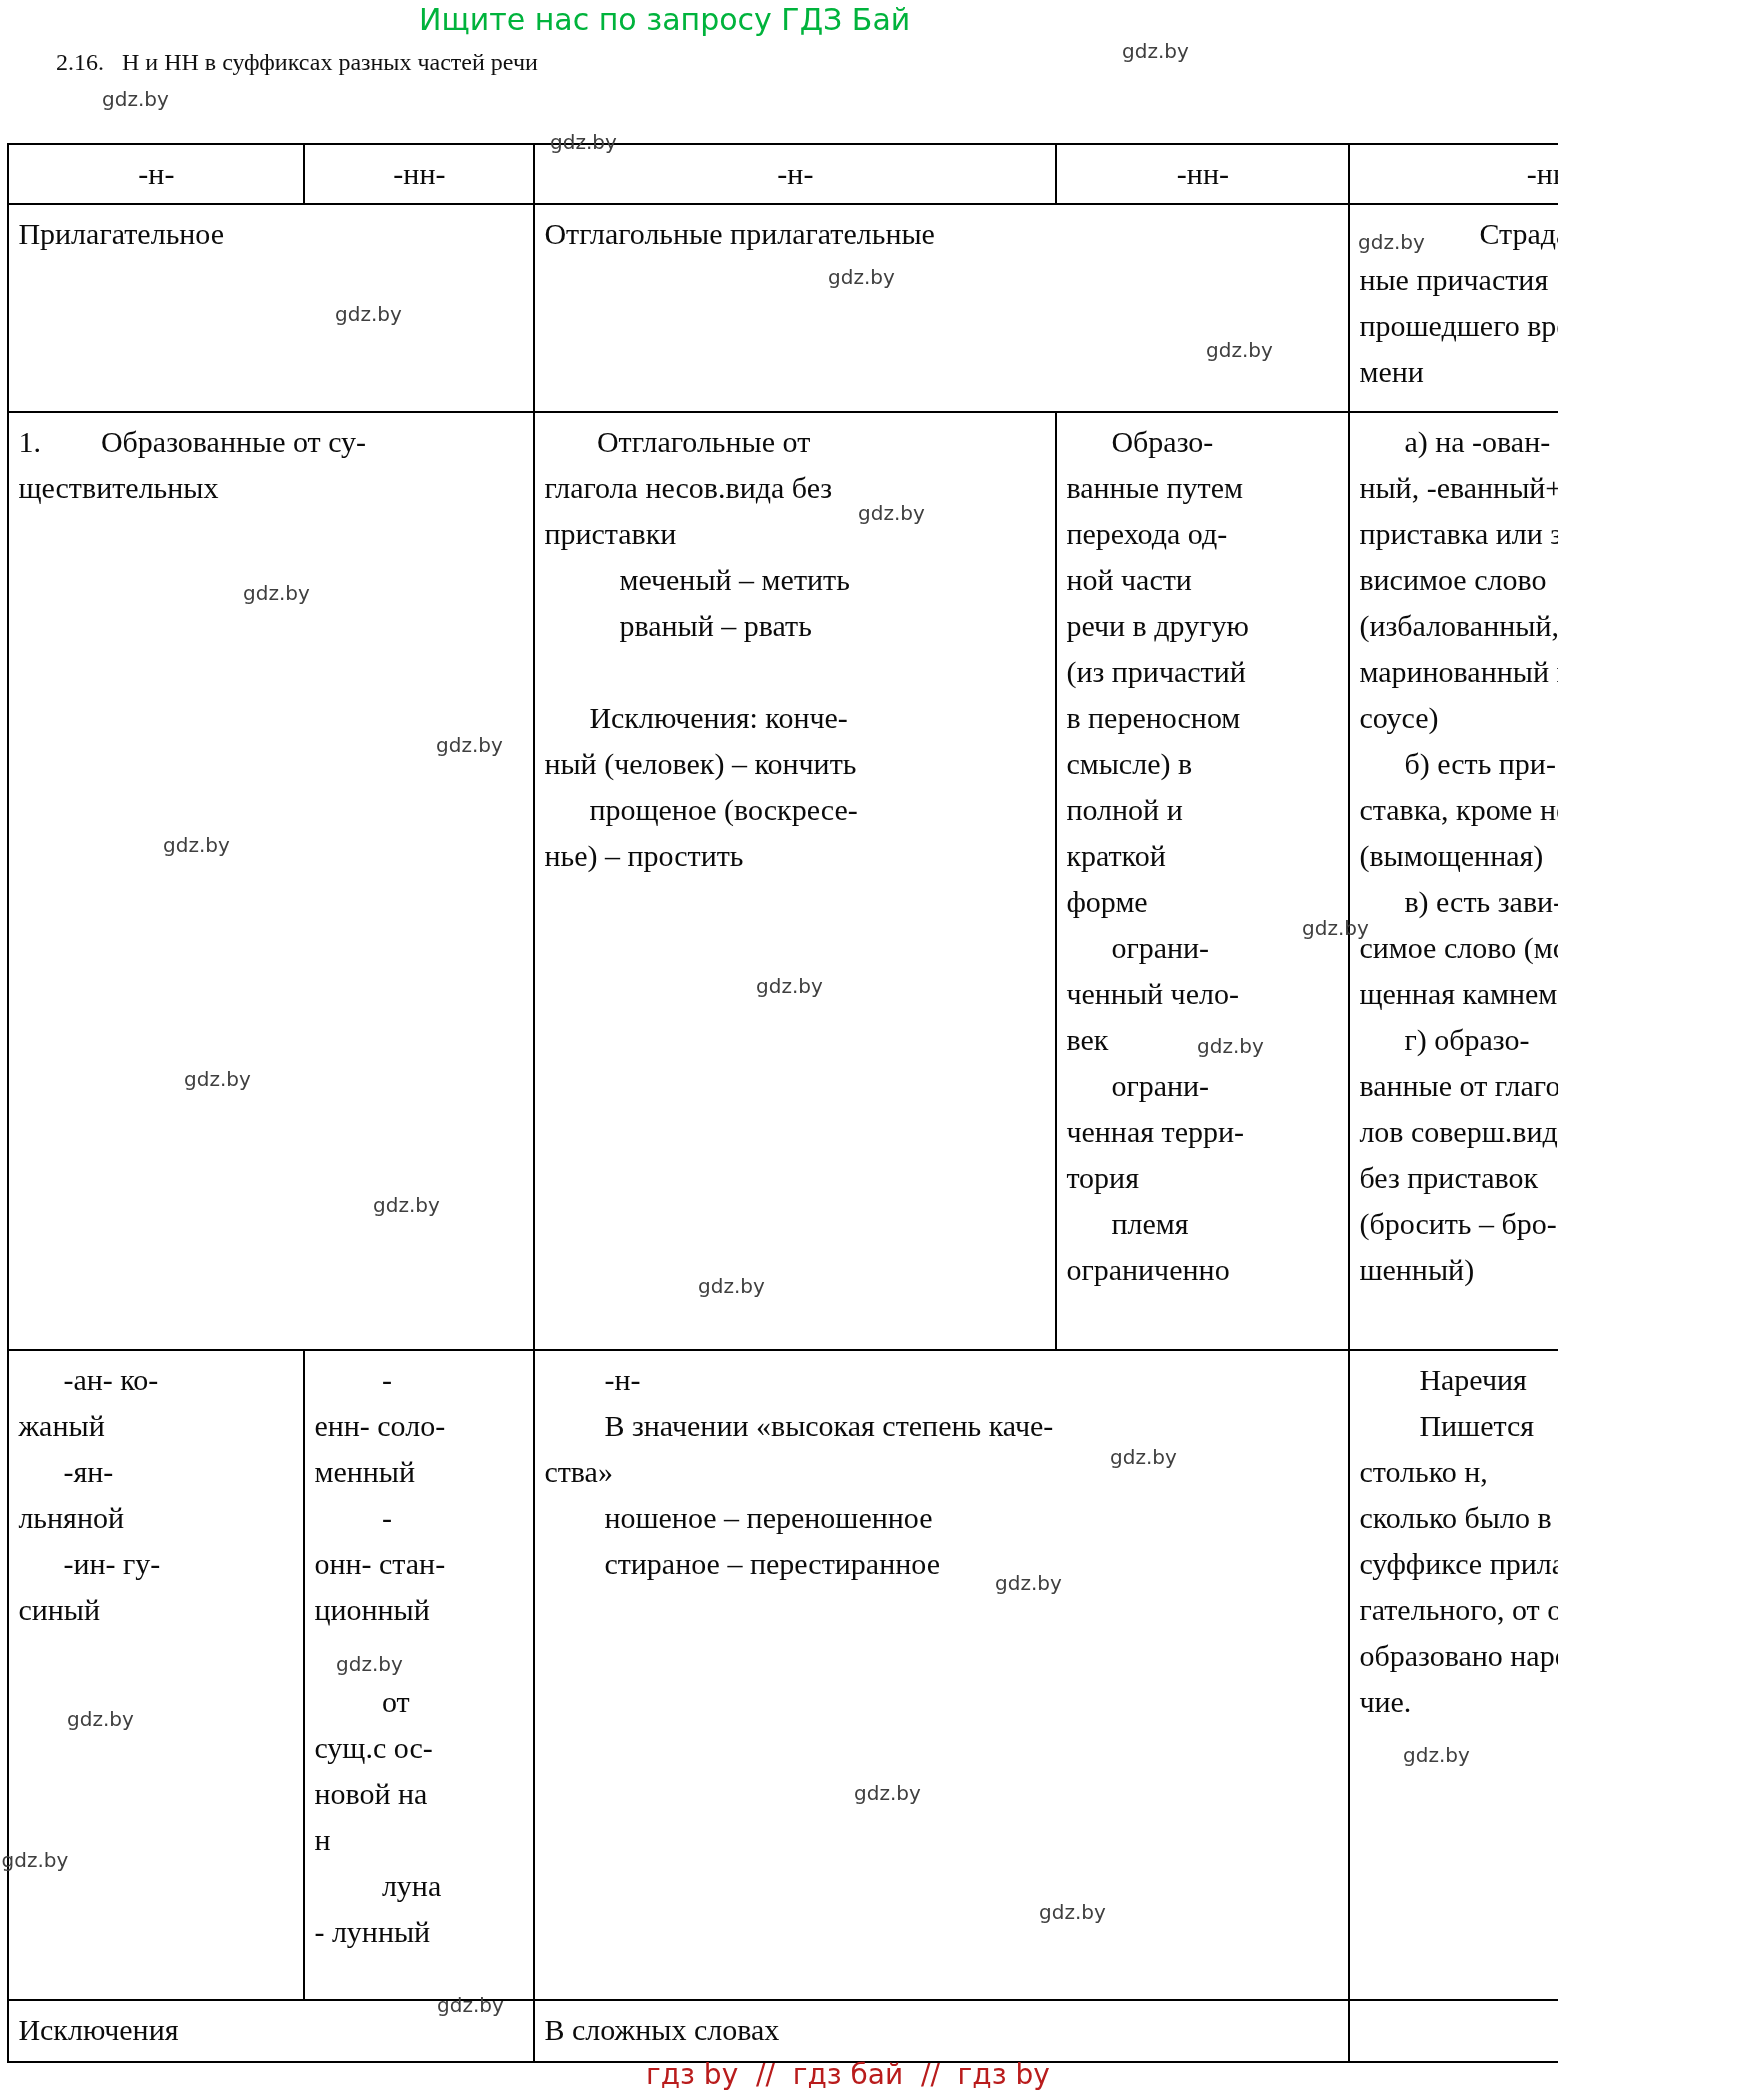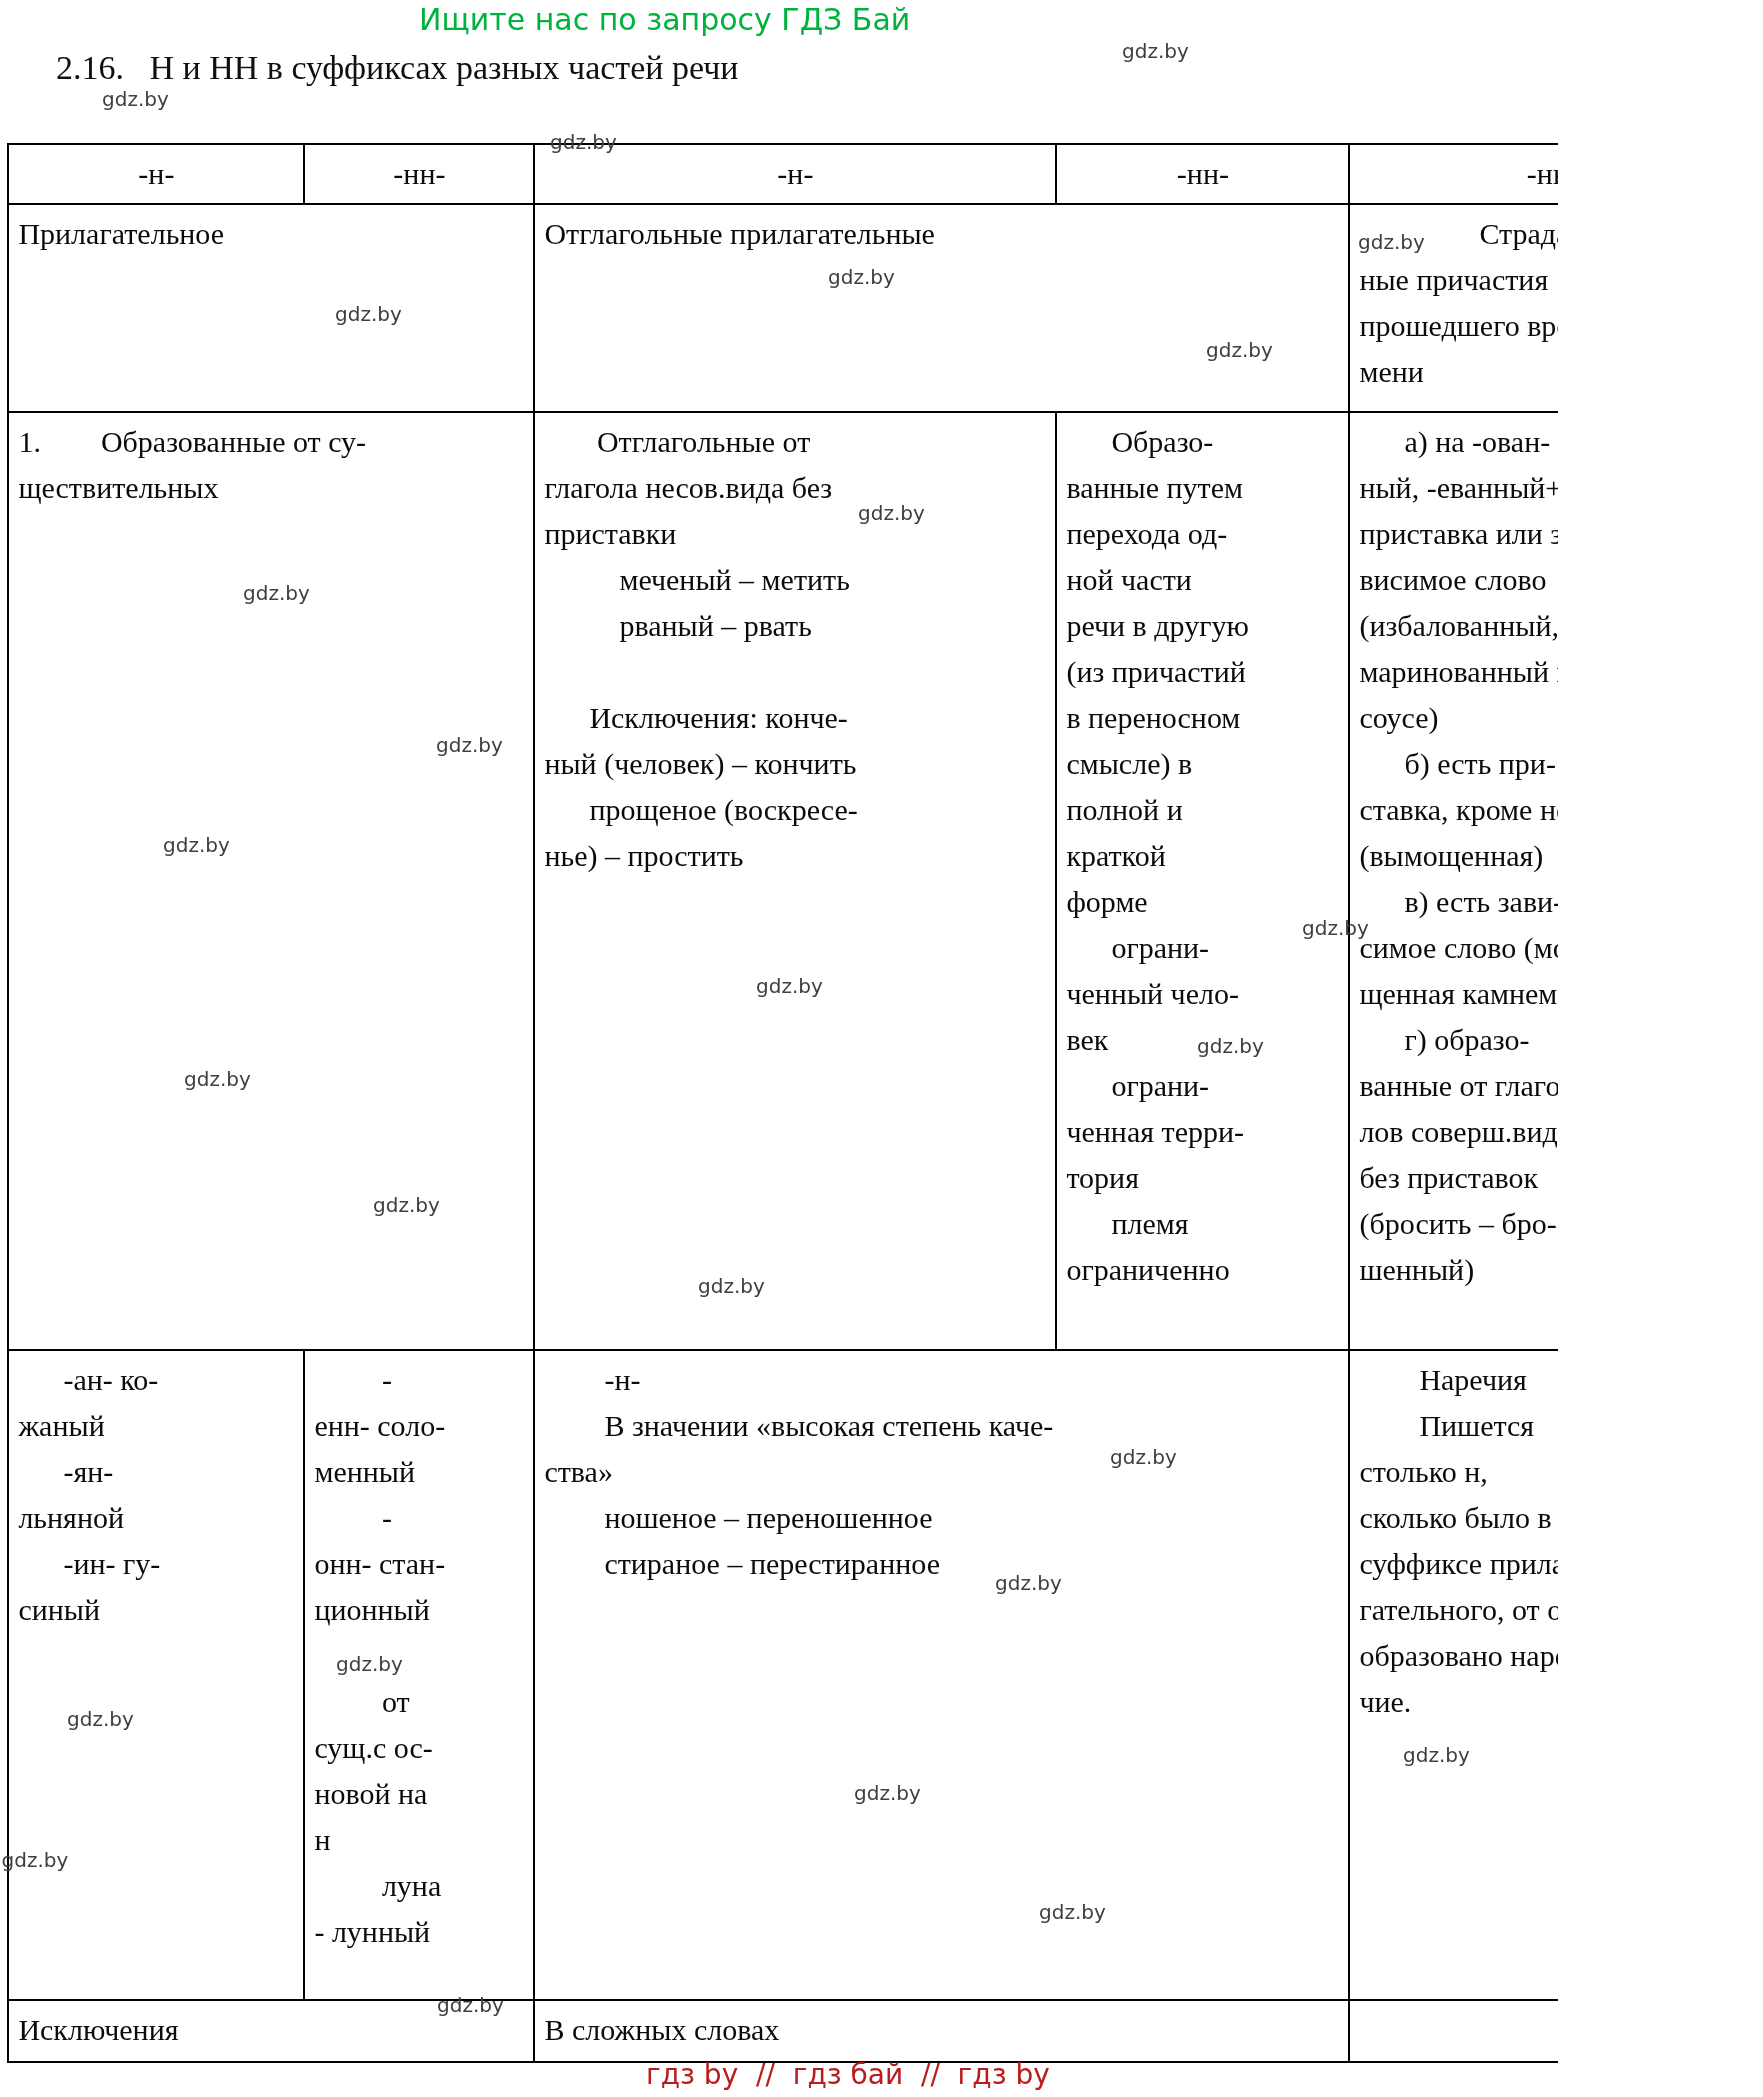--- a/index.html
+++ b/index.html
@@ -7,21 +7,21 @@
   .page {
     position:relative; width:1558px; height:2097px; background:#ffffff;
     font-family:"Liberation Serif","DejaVu Serif",serif; color:#000000; overflow:hidden;
   }
   .banner-top {
     position:absolute; top:1.5px; left:419px; white-space:pre;
     font-family:"DejaVu Sans","Liberation Sans",sans-serif; font-size:30px; color:#00b33c;
   }
   .page-title {
     position:absolute; top:49px; left:56px; white-space:pre;
-    font-size:34px; color:#101010;
+    font-size:24px; color:#101010;
   }
   table.grammar {
     position:absolute; left:7.4px; top:143px; width:1748px;
     border-collapse:collapse; table-layout:fixed;
   }
   table.grammar td {
     border:2.2px solid #000000; vertical-align:top; padding:6px 9px;
     font-size:30px; line-height:46px; color:#0b0b0b; overflow:hidden;
   }
   tr.r1 { height:46px; }

